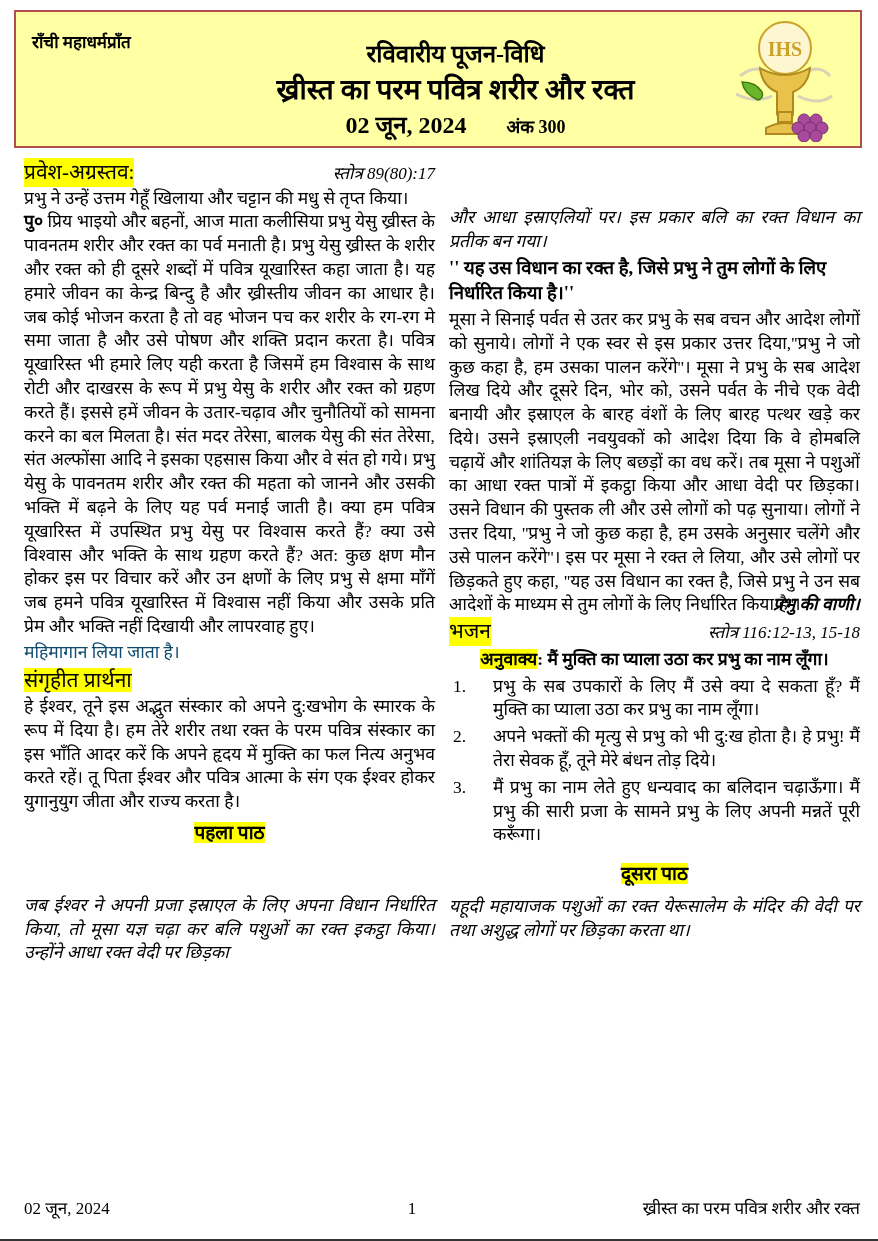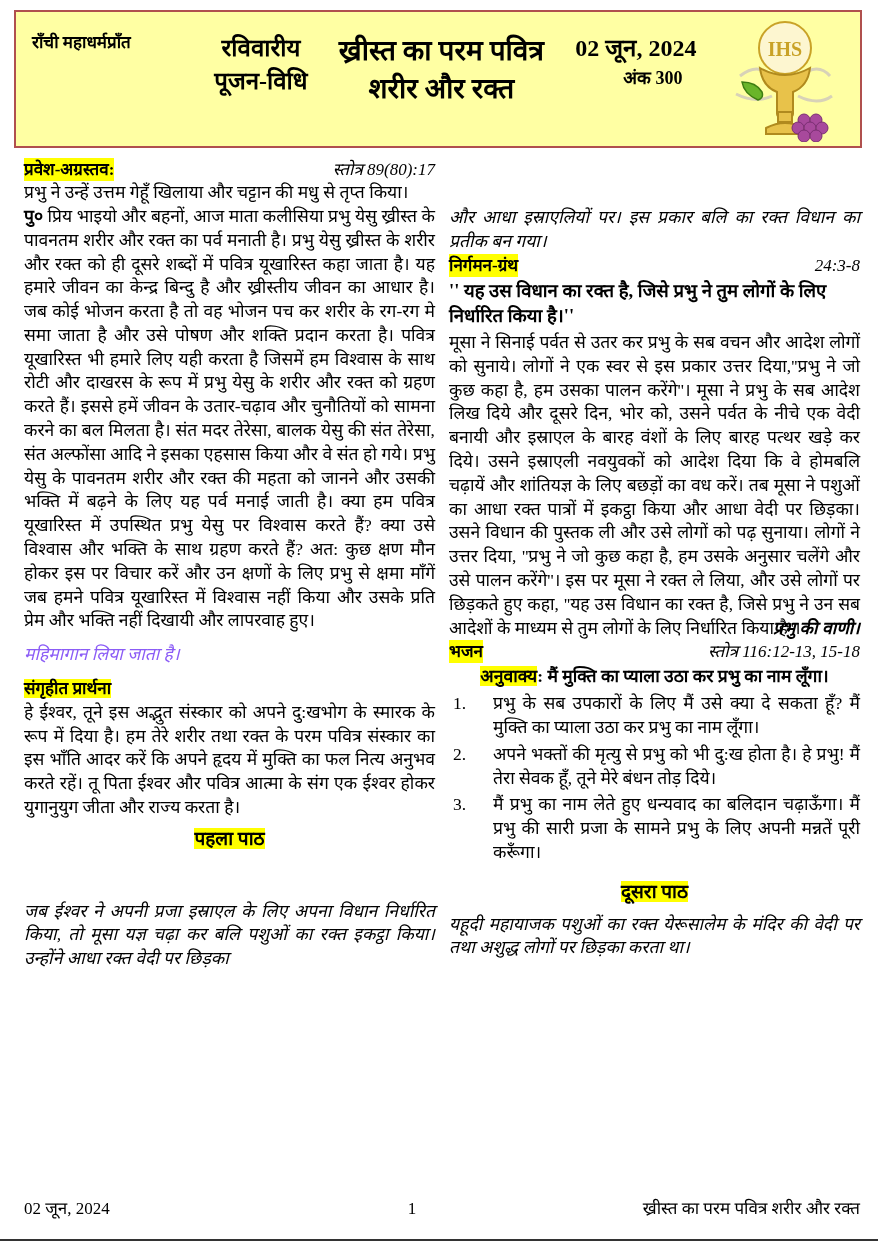--- a/index.html
+++ b/index.html
@@ -23,21 +23,21 @@
     border:2px solid #b0504e;
     display:flex; align-items:stretch;
   }
   .hdr-left {
     width:185px; display:flex; flex-direction:column;
     justify-content:flex-start; padding:18px 0 12px 16px;
   }
   .hdr-diocese { font-weight:bold; font-size:17px; }
   .hdr-year { font-weight:bold; font-size:19px; }
   .hdr-center {
-    flex:1; text-align:center; display:flex; 
+    flex:1; text-align:center; display:flex; flex-direction:column;
     justify-content:center; gap:0; padding-top:18px;
   }
   .hdr-title1 { font-weight:bold; font-size:24px; }
   .hdr-title2 { font-weight:bold; font-size:28px; }
   .hdr-dateline { font-weight:bold; font-size:24px; }
   .hdr-issue { font-weight:bold; font-size:18px; margin-left:34px; }
   .hdr-logo {
     width:150px; display:flex; align-items:center; justify-content:center;
   }
 
@@ -47,24 +47,24 @@
     display:flex; gap:14px;
   }
   .col { width:411px; font-size:17.5px; line-height:1.36; color:#000; }
   .col p { text-align:justify; }
 
   .hl { background:#ffff00; }
   .bold { font-weight:bold; }
   .ital { font-style:italic;margin-top:48px; }
 
   .head-row { display:flex; justify-content:space-between; align-items:baseline; }
-  .head-label { font-weight:bold; font-size:17px; }
+  .head-label { font-weight:normal; font-size:21px; }
   .head-ref { font-style:italic; font-size:17px; }
 
-  .rubric { color:#8b5cf6; font-style:italic; margin:10px 0; }
+  .rubric { color:#0c4a6e; margin:2px 0; }
 
   .center-head { text-align:center; margin:6px 0 4px 0; }
   .center-head span { font-weight:bold; font-size:19px; }
 
   .quote-head { text-align:left; font-weight:bold; font-size:18.5px; margin:2px 0; }
 
   .wog-line { text-align:right; font-weight:bold; font-style:italic; margin-top:-1.36em; }
 
   .antiphon { text-align:center; font-weight:bold; margin:2px 0; }
 
@@ -143,24 +143,20 @@
       </div>
       <p>हे ईश्वर, तूने इस अद्भुत संस्कार को अपने दु:खभोग के स्मारक के रूप में दिया है।  हम तेरे शरीर तथा रक्त के परम पवित्र संस्कार का इस भाँति आदर करें कि अपने हृदय में मुक्ति का फल नित्य अनुभव करते रहें। तू पिता ईश्वर और पवित्र आत्मा के संग एक ईश्वर होकर युगानुयुग जीता और राज्य करता है।</p>
       <div class="center-head">
         <span class="hl">पहला पाठ</span>
       </div>
       <p class="ital">जब ईश्वर ने अपनी प्रजा इस्राएल के लिए अपना विधान निर्धारित किया, तो मूसा  यज्ञ चढ़ा कर बलि पशुओं का रक्त इकट्ठा किया। उन्होंने आधा रक्त वेदी पर छिड़का</p>
     </div>
 
     <div class="col">
       <p class="ital">और आधा इस्राएलियों पर। इस प्रकार बलि का रक्त विधान का प्रतीक बन गया।</p>
-      <div class="head-row">
-        <span class="head-label hl">निर्गमन-ग्रंथ</span>
-        <span class="head-ref">24:3-8</span>
-      </div>
       <div class="quote-head">'' यह उस विधान का रक्त है, जिसे प्रभु ने तुम लोगों के लिए निर्धारित किया है।''</div>
       <p>मूसा ने सिनाई पर्वत से उतर कर प्रभु के सब वचन और आदेश लोगों को सुनाये। लोगों ने एक स्वर से इस प्रकार उत्तर दिया,''प्रभु ने जो कुछ कहा है, हम उसका पालन करेंगे''। मूसा ने प्रभु के सब आदेश लिख दिये और दूसरे दिन, भोर को, उसने पर्वत के नीचे एक वेदी बनायी और इस्राएल के बारह वंशों के लिए बारह पत्थर खड़े कर दिये। उसने इस्राएली नवयुवकों को आदेश दिया कि वे होमबलि चढ़ायें और शांतियज्ञ के लिए बछड़ों का वध करें। तब मूसा ने पशुओं का आधा रक्त पात्रों में इकट्ठा किया और आधा वेदी पर छिड़का। उसने विधान की पुस्तक ली और उसे लोगों को पढ़ सुनाया।  लोगों ने उत्तर दिया, ''प्रभु ने जो कुछ कहा है, हम उसके अनुसार चलेंगे और उसे पालन करेंगे''। इस पर मूसा ने रक्त ले लिया, और उसे लोगों पर छिड़कते हुए कहा, ''यह उस विधान का रक्त है, जिसे प्रभु ने उन सब आदेशों के माध्यम से तुम लोगों के लिए निर्धारित किया है''।</p>
       <div class="wog-line">प्रभु की वाणी।</div>
       <div class="head-row">
         <span class="head-label hl">भजन</span>
         <span class="head-ref">स्तोत्र 116:12-13, 15-18</span>
       </div>
       <div class="antiphon">
         <span class="hl">अनुवाक्य</span><span>: मैं मुक्ति का प्याला उठा कर प्रभु का नाम लूँगा।</span>
       </div>

